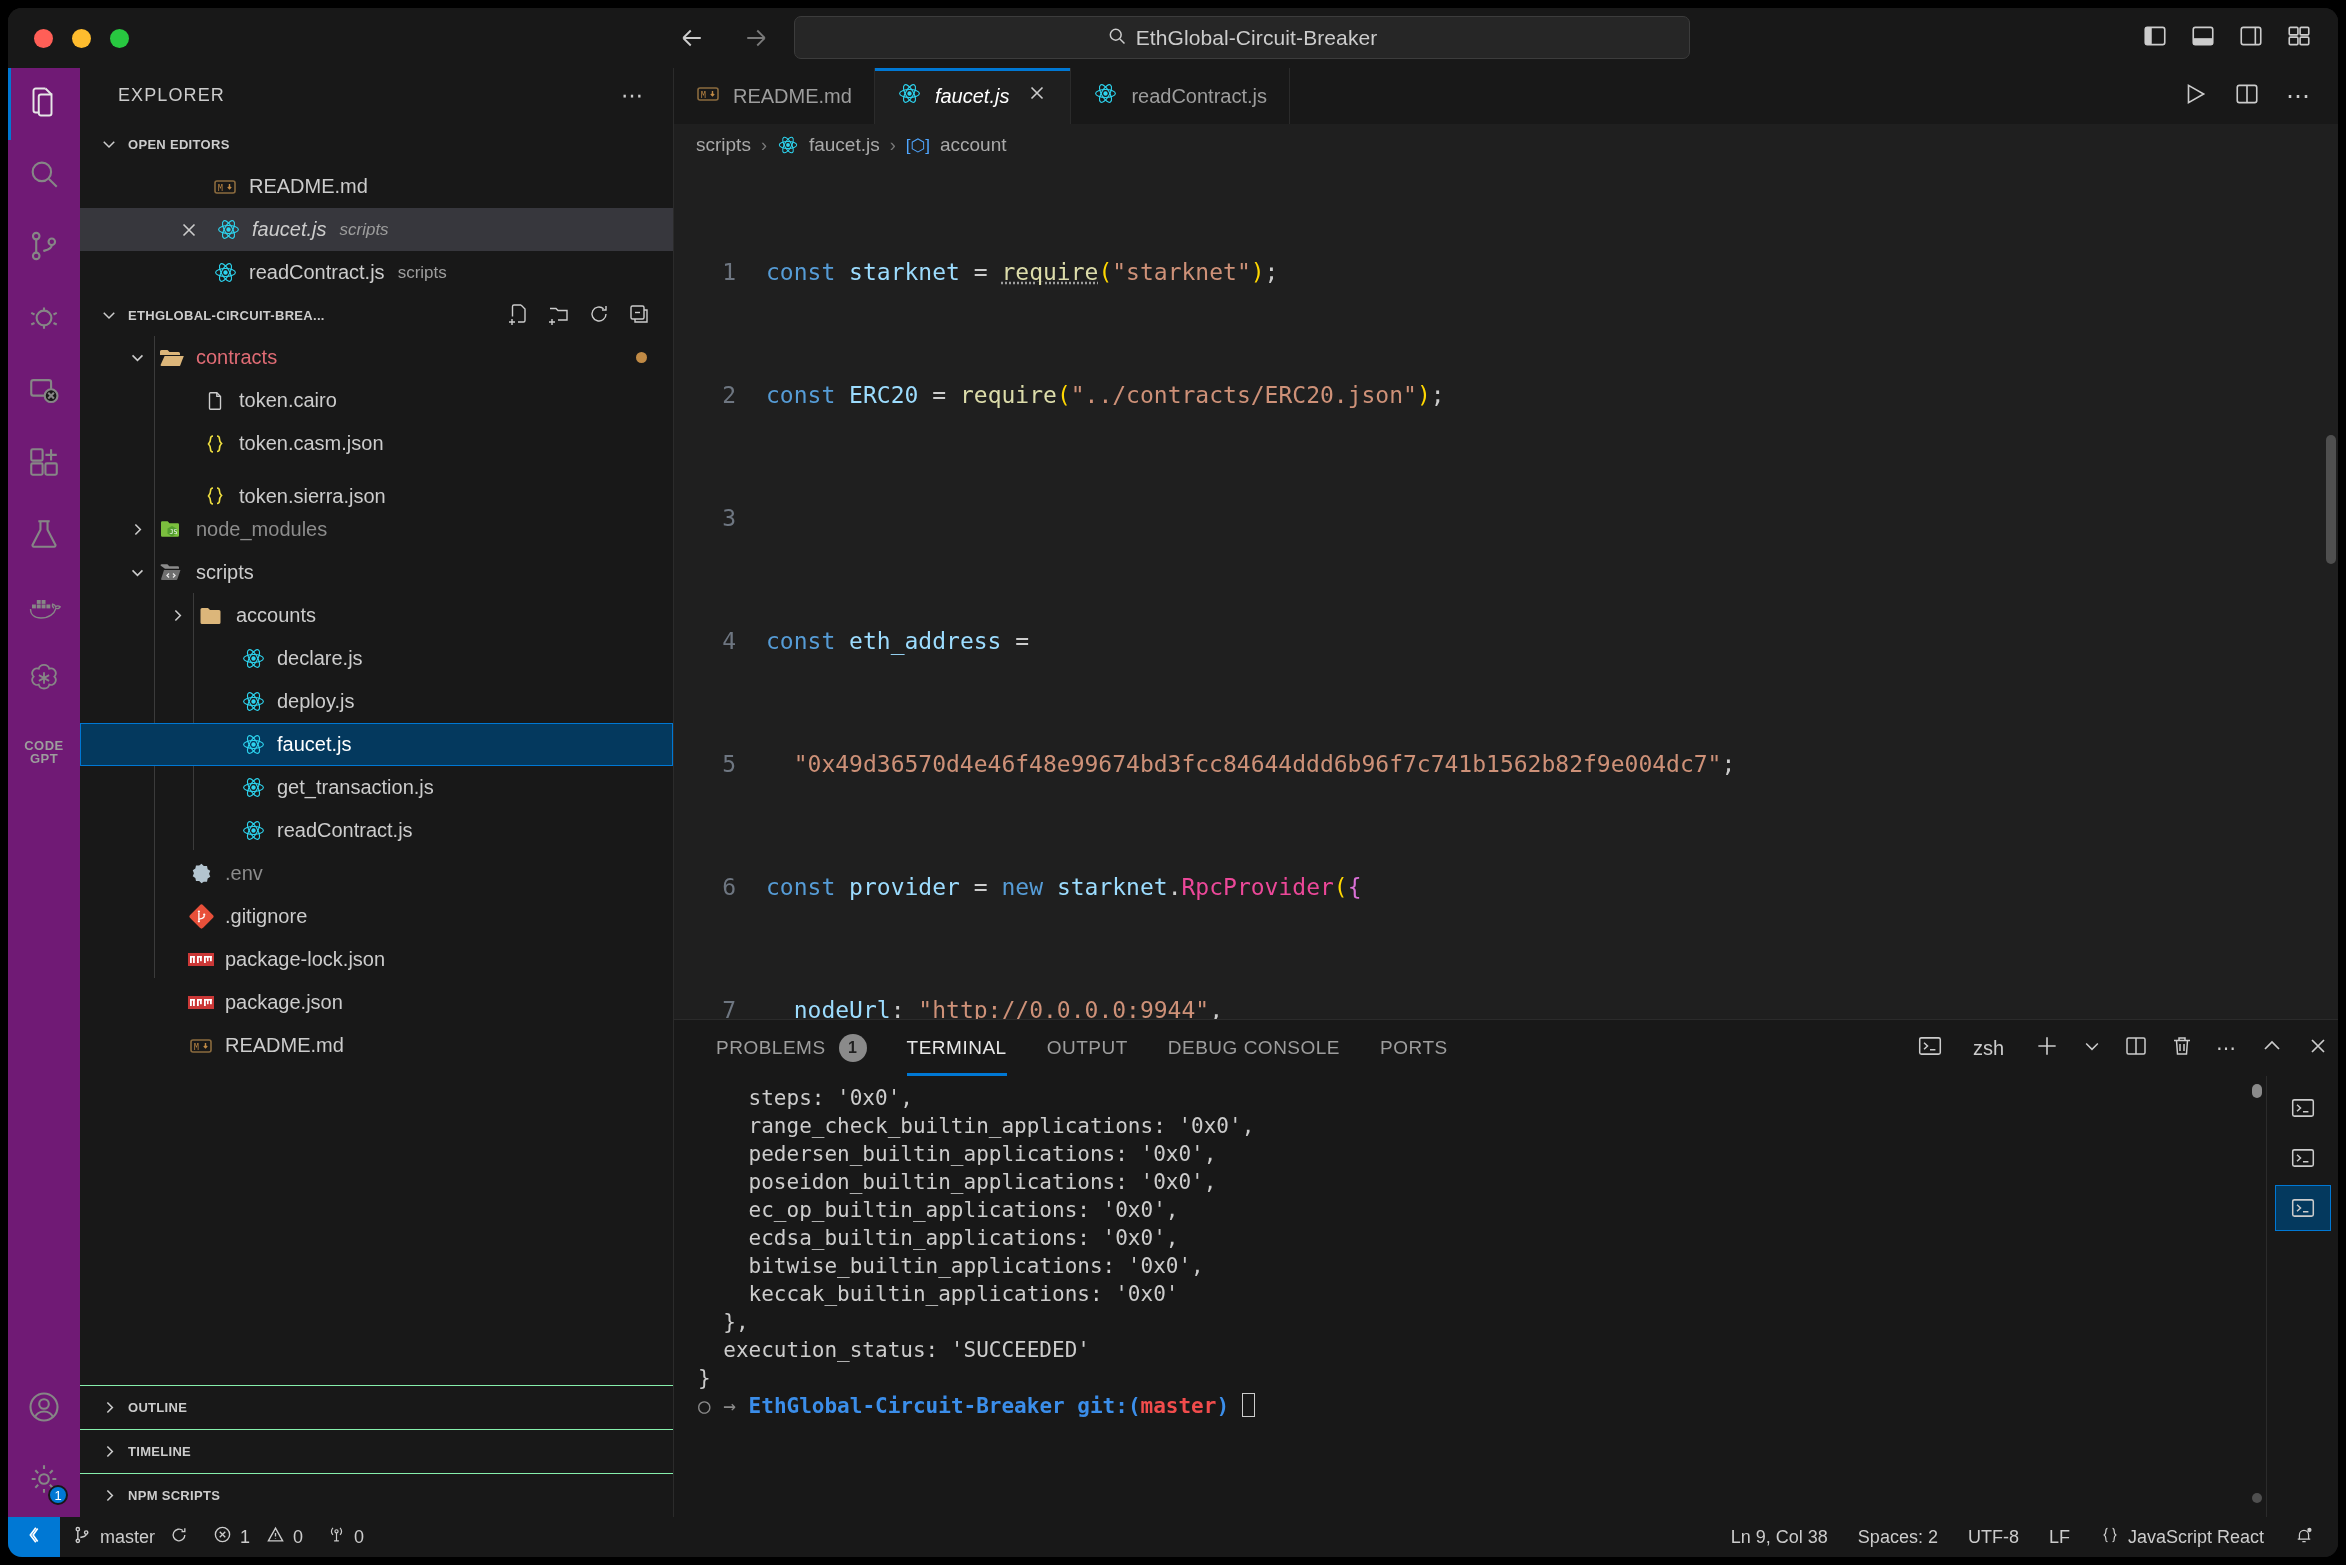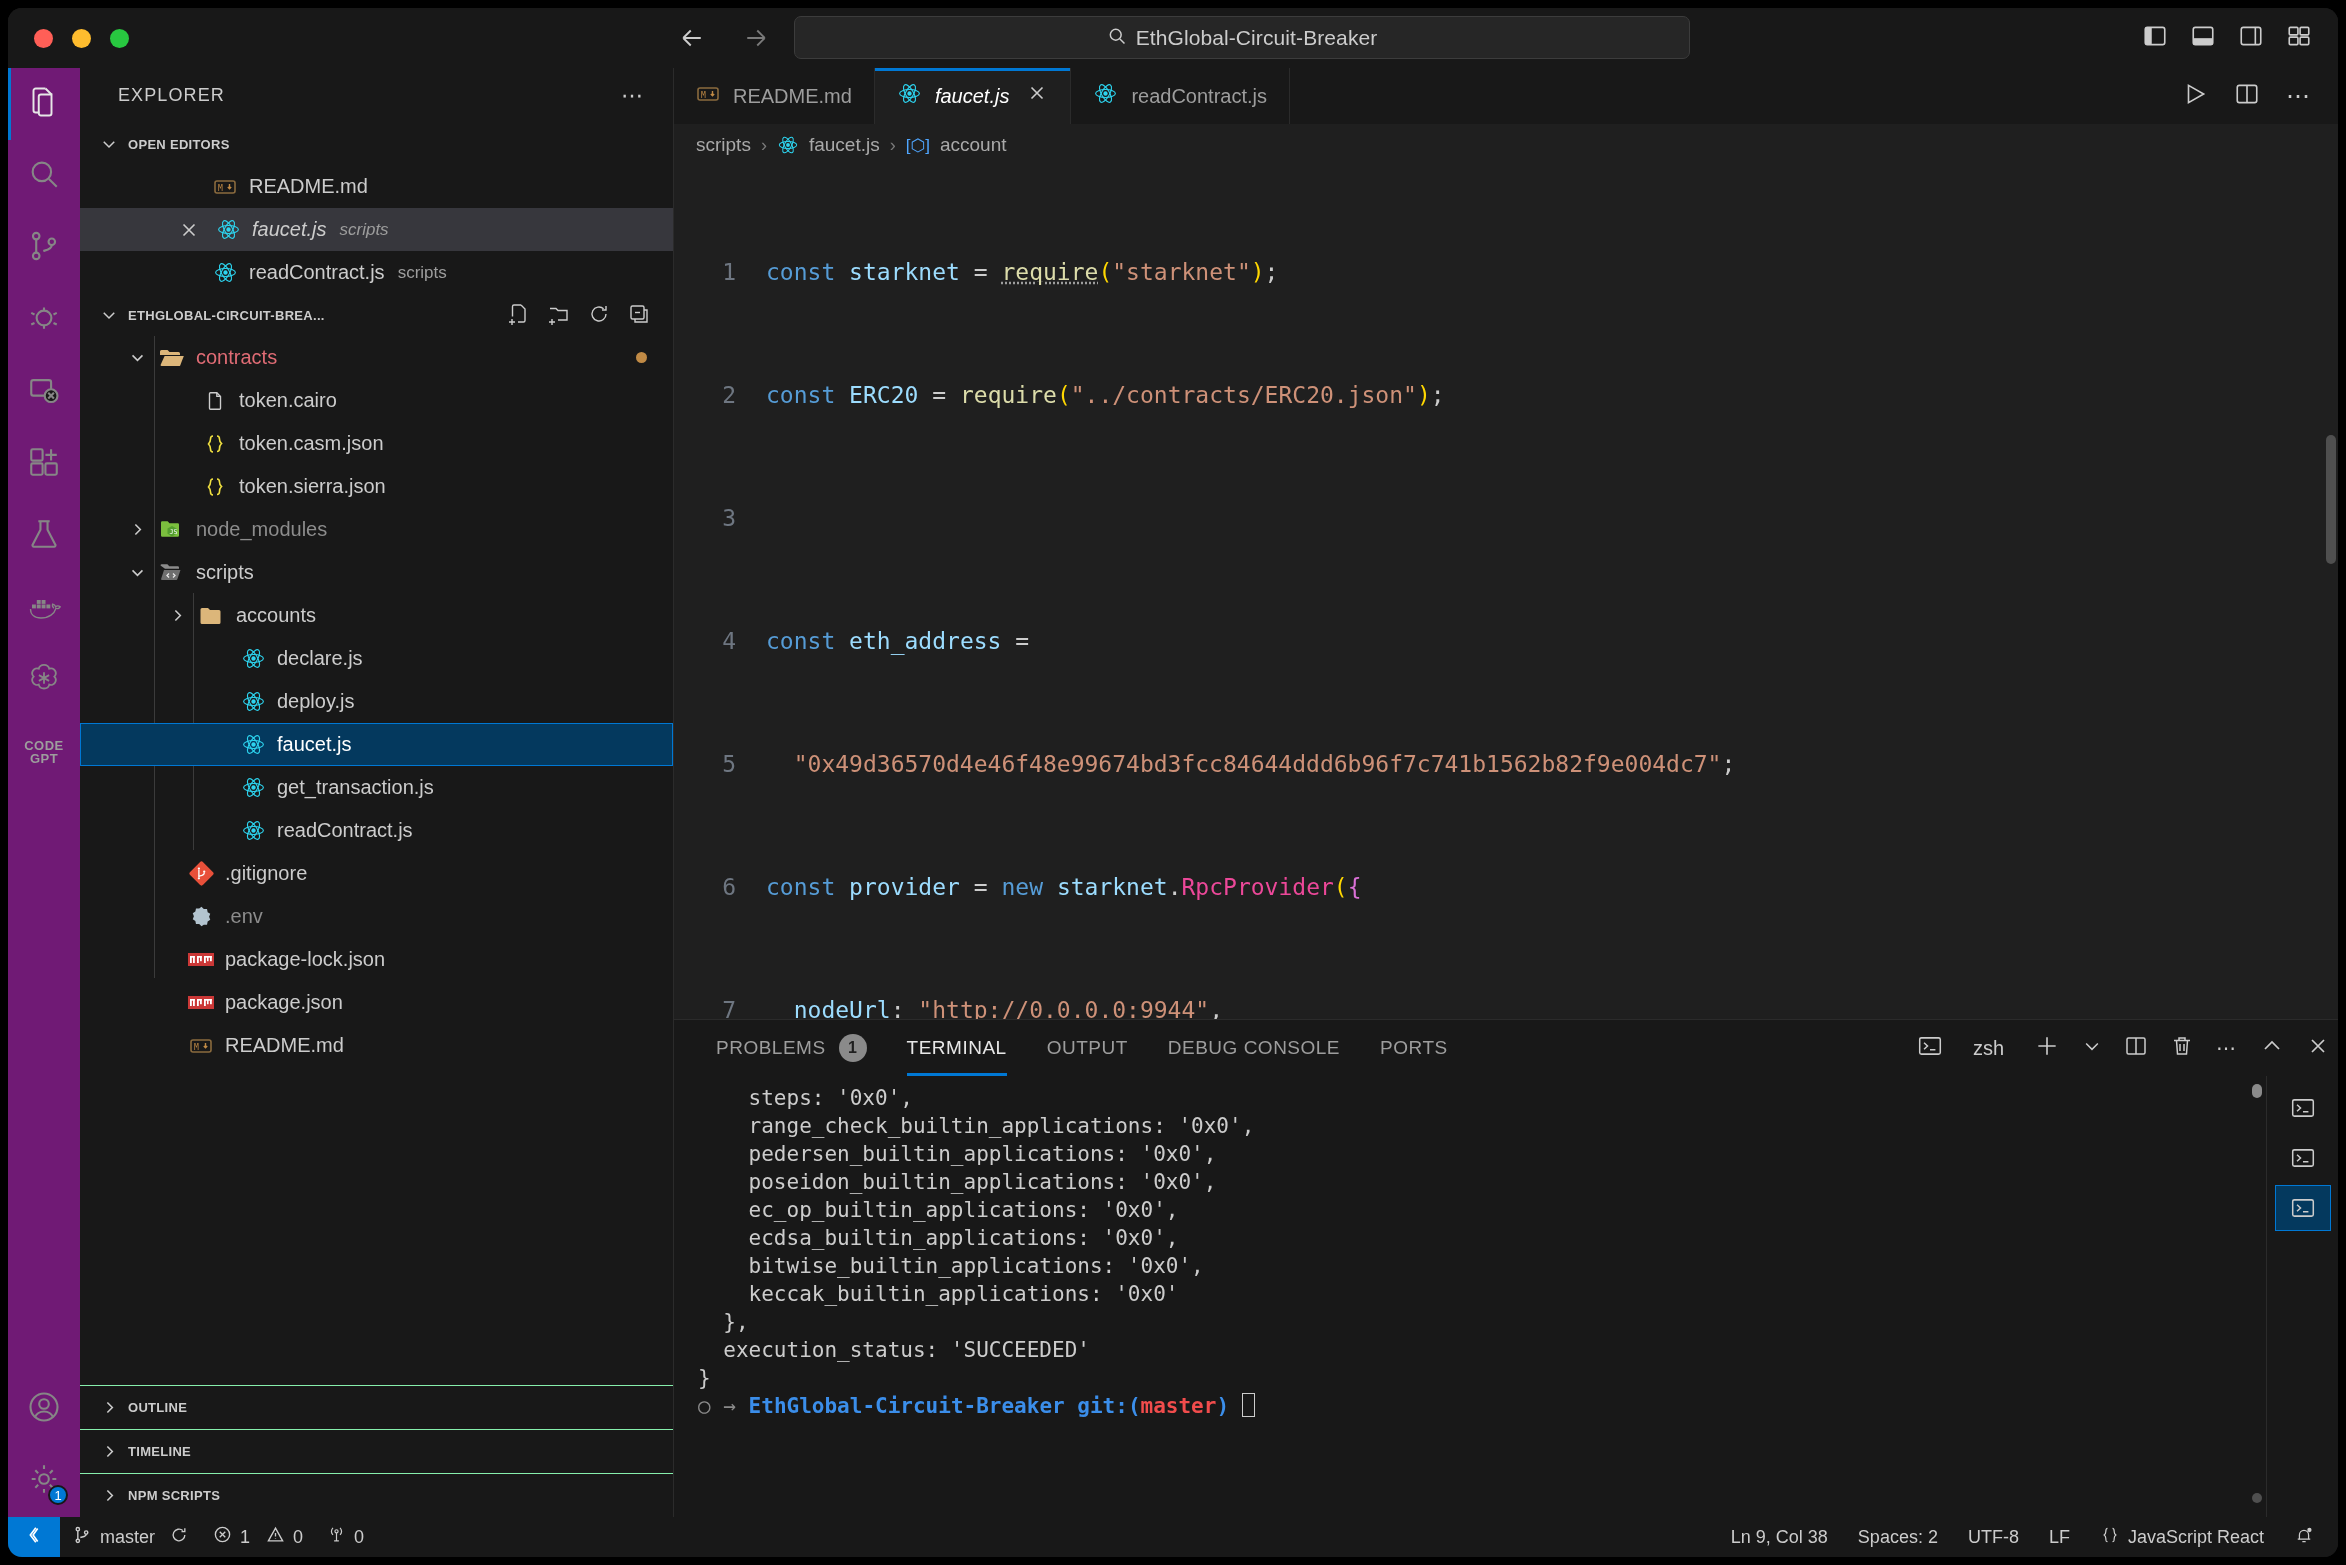--- a/index.html
+++ b/index.html
@@ -529,21 +529,21 @@
         <div class="tree-row" style="padding-left:121px;">
           <span class="ico">
             <svg width="24" height="24" viewBox="0 0 24 24" fill="none" stroke="#f0e040" stroke-width="1.6">
                 <path d="M10 4c-2 0-2.5 1-2.5 3S7 10.5 5.5 12C7 13.5 7.5 15 7.5 17s.5 3 2.5 3"></path>
                 <path d="M14 4c2 0 2.5 1 2.5 3s.5 3.5 2 4.5c-1.5 1.5-2 3-2 5s-.5 3-2.5 3"></path>
               </svg>
           </span>
           <span class="lbl">token.casm.json</span>
         </div>
 
-        <div class="tree-row" style="padding-left:121px;">
+        <div class="tree-row" style="padding-left:121px;align-items:flex-end;">
           <span class="ico">
             <svg width="24" height="24" viewBox="0 0 24 24" fill="none" stroke="#f0e040" stroke-width="1.6">
                 <path d="M10 4c-2 0-2.5 1-2.5 3S7 10.5 5.5 12C7 13.5 7.5 15 7.5 17s.5 3 2.5 3"></path>
                 <path d="M14 4c2 0 2.5 1 2.5 3s.5 3.5 2 4.5c-1.5 1.5-2 3-2 5s-.5 3-2.5 3"></path>
               </svg>
           </span>
           <span class="lbl">token.sierra.json</span>
         </div>
 
         <div class="tree-row" style="padding-left:44px;">
@@ -643,46 +643,46 @@
         <div class="tree-row" style="padding-left:159px;">
           <span class="ico">
             <svg width="25" height="25" viewBox="0 0 24 24" fill="none" stroke="#2dd4ef" stroke-width="1.1">
                 <circle cx="12" cy="12" r="2.1" fill="#2dd4ef" stroke="none"></circle>
                 <ellipse cx="12" cy="12" rx="9.5" ry="3.8"></ellipse>
                 <ellipse cx="12" cy="12" rx="9.5" ry="3.8" transform="rotate(60 12 12)"></ellipse>
                 <ellipse cx="12" cy="12" rx="9.5" ry="3.8" transform="rotate(120 12 12)"></ellipse>
               </svg>
           </span>
           <span class="lbl">readContract.js</span>
+        </div>
+
+        <div class="tree-row" style="padding-left:107px;">
+          <span class="ico">
+            <svg width="25" height="25" viewBox="0 0 24 24" fill="#b3c4cf">
+                <path d="M12 8.3a3.7 3.7 0 1 0 0 7.4 3.7 3.7 0 0 0 0-7.4zm0 5.4a1.7 1.7 0 1 1 0-3.4 1.7 1.7 0 0 1 0 3.4z"></path>
+                <path d="M12 2.6l2.2 2.2h3.1l.6 3 2.5 1.6-1.1 2.9 1.1 2.9-2.5 1.6-.6 3h-3.1L12 21.4 9.8 19.2H6.7l-.6-3-2.5-1.6 1.1-2.9-1.1-2.9 2.5-1.6.6-3h3.1z"></path>
+              </svg>
+          </span>
+          <span class="lbl" style="color:#8c8c8c;">.env</span>
         </div>
 
         <div class="tree-row" style="padding-left:107px;">
           <span class="ico">
             <svg width="25" height="25" viewBox="0 0 24 24">
                 <rect x="3.2" y="3.2" width="17.6" height="17.6" rx="2.2" transform="rotate(45 12 12)" fill="#e8503a"></rect>
                 <g stroke="#ffffff" stroke-width="1.3" fill="none">
                   <path d="M9.5 8.5v7"></path>
                   <circle cx="9.5" cy="7.3" r="1.1" fill="#fff" stroke="none"></circle>
                   <circle cx="9.5" cy="16.6" r="1.1" fill="#fff" stroke="none"></circle>
                   <circle cx="14.6" cy="10.3" r="1.1" fill="#fff" stroke="none"></circle>
                   <path d="M14.6 11.4c0 2.2-2.5 2.5-5.1 3.2"></path>
                 </g>
               </svg>
           </span>
           <span class="lbl">.gitignore</span>
-        </div>
-
-        <div class="tree-row" style="padding-left:107px;">
-          <span class="ico">
-            <svg width="25" height="25" viewBox="0 0 24 24" fill="#b3c4cf">
-                <path d="M12 8.3a3.7 3.7 0 1 0 0 7.4 3.7 3.7 0 0 0 0-7.4zm0 5.4a1.7 1.7 0 1 1 0-3.4 1.7 1.7 0 0 1 0 3.4z"></path>
-                <path d="M12 2.6l2.2 2.2h3.1l.6 3 2.5 1.6-1.1 2.9 1.1 2.9-2.5 1.6-.6 3h-3.1L12 21.4 9.8 19.2H6.7l-.6-3-2.5-1.6 1.1-2.9-1.1-2.9 2.5-1.6.6-3h3.1z"></path>
-              </svg>
-          </span>
-          <span class="lbl" style="color:#8c8c8c;">.env</span>
         </div>
 
         <div class="tree-row" style="padding-left:107px;">
           <span class="ico">
             <svg width="26" height="15" viewBox="0 0 26 15">
                 <rect x="0" y="1" width="26" height="13" fill="#cb3837"></rect>
                 <g fill="#ffffff">
                   <rect x="2" y="4" width="1.8" height="7"></rect>
                   <rect x="5" y="4" width="1.8" height="7"></rect>
                   <rect x="2" y="4" width="4.8" height="1.7"></rect>

